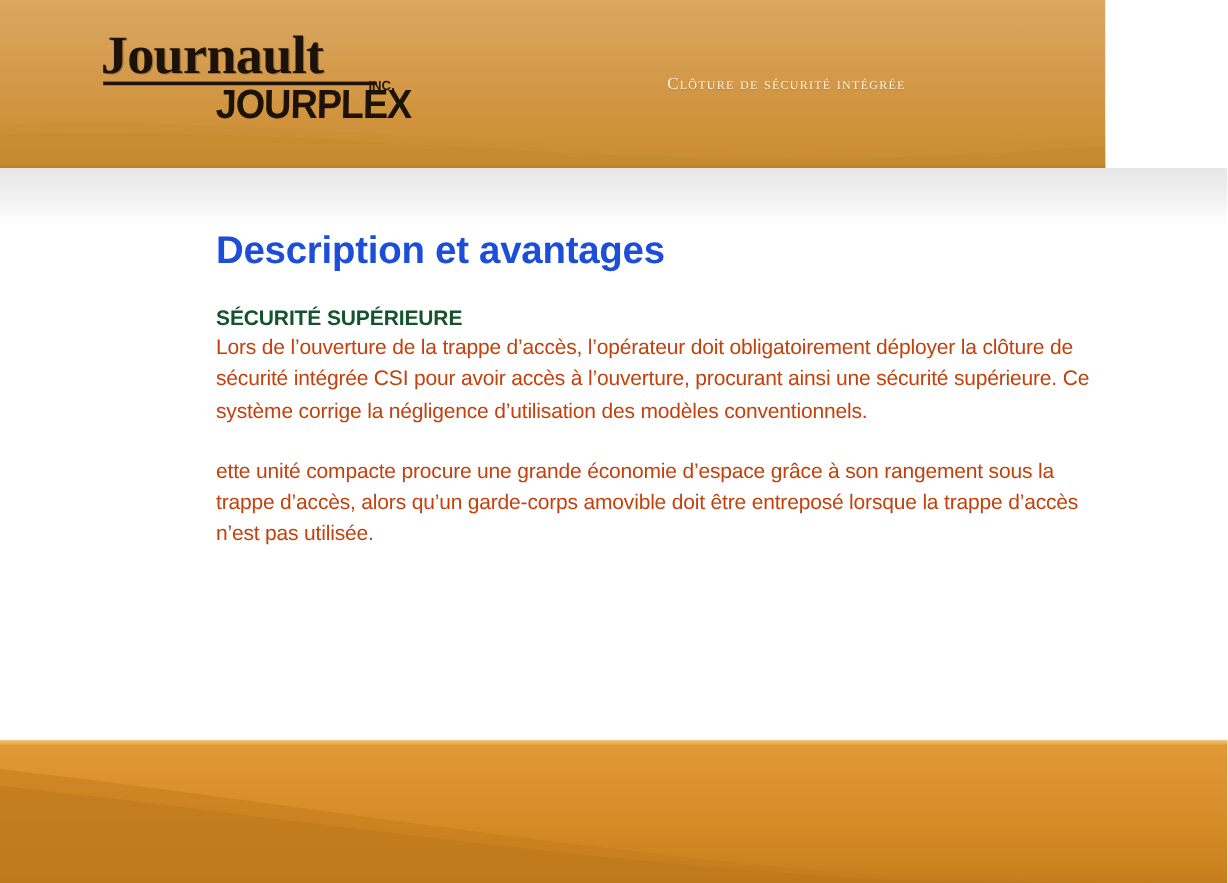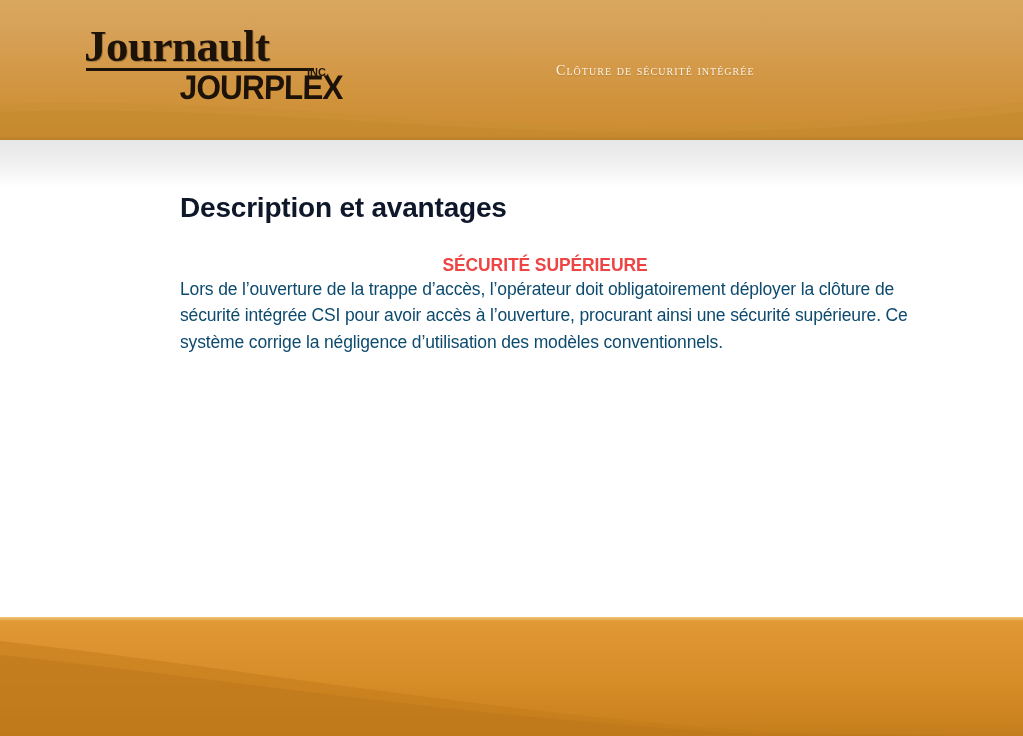--- a/index.html
+++ b/index.html
@@ -38,21 +38,21 @@
                 #fbfbfb 40px,
                 #ffffff 48px,
                 #ffffff 100%);
   }
 
   
   .header {
     position: absolute;
     left: 0;
     top: 0;
-    width: 1023px;
+    width: 921px;
     height: 140px;
     background: linear-gradient(to bottom,
                 #d9a75f 0%,
                 #d7a259 18%,
                 #d49a4a 45%,
                 #d0933c 72%,
                 #cd8e33 92%,
                 #c98a2e 100%);
     overflow: hidden;
   }
@@ -190,43 +190,42 @@
 
   
   .content {
     position: absolute;
     left: 180px;
     top: 193px;
     width: 730px;
   }
 
   .page-title {
-    font-size: 28px;
-    font-weight: bold;
-    color: #0f172a;
+    font-size: 32px;
+    font-weight: bold;
+    color: #1d4ed8;
     line-height: 30px;
     letter-spacing: -0.2px;
   }
 
   .section {
     margin-top: 0;
   }
 
   .section-heading {
     font-size: 17.5px;
     font-weight: bold;
-    color: #ef4444;
+    color: #14532d;
     line-height: 22px;
     letter-spacing: -0.1px;
-    text-align: center;
   }
 
   .section-body {
     font-size: 17.5px;
-    color: #0c4a6e;
+    color: #c2410c;
     line-height: 26.3px;
     letter-spacing: -0.15px;
   }
 
   .spacer-1 { height: 31px; }
   .spacer-2 { height: 24px; }
 </style>
 </head>
 <body>
 
@@ -263,20 +262,21 @@
     <div class="spacer-1"></div>
 
     <div class="section">
       <div class="section-heading">SÉCURITÉ SUPÉRIEURE</div>
       <div class="section-body">Lors de l’ouverture de la trappe d’accès, l’opérateur doit obligatoirement déployer la clôture de sécurité intégrée CSI pour avoir accès à l’ouverture, procurant ainsi une sécurité supérieure. Ce système corrige la négligence d’utilisation des modèles conventionnels.</div>
     </div>
 
     <div class="spacer-2"></div>
 
     <div class="section">
+      <div class="section-body">ette unité compacte procure une grande économie d’espace grâce à son rangement sous la trappe d’accès, alors qu’un garde-corps amovible doit être entreposé lorsque la trappe d’accès n’est pas utilisée.</div>
     </div>
 
   </div>
 
   <div class="footer">
     <div class="footer-swoosh">
       <svg width="1023" height="119" viewBox="0 0 1023 119" xmlns="http://www.w3.org/2000/svg">
         <path d="M0 24 C 200 46, 430 86, 700 110 C 810 118, 930 119, 1023 119 L 1023 119 L 0 119 Z" fill="#c27c1c" opacity="0.55"></path>
         <path d="M0 38 C 210 60, 450 98, 730 116 C 830 119, 940 119, 1023 119 L 1023 119 L 0 119 Z" fill="#bb761a" opacity="0.45"></path>
       </svg>

